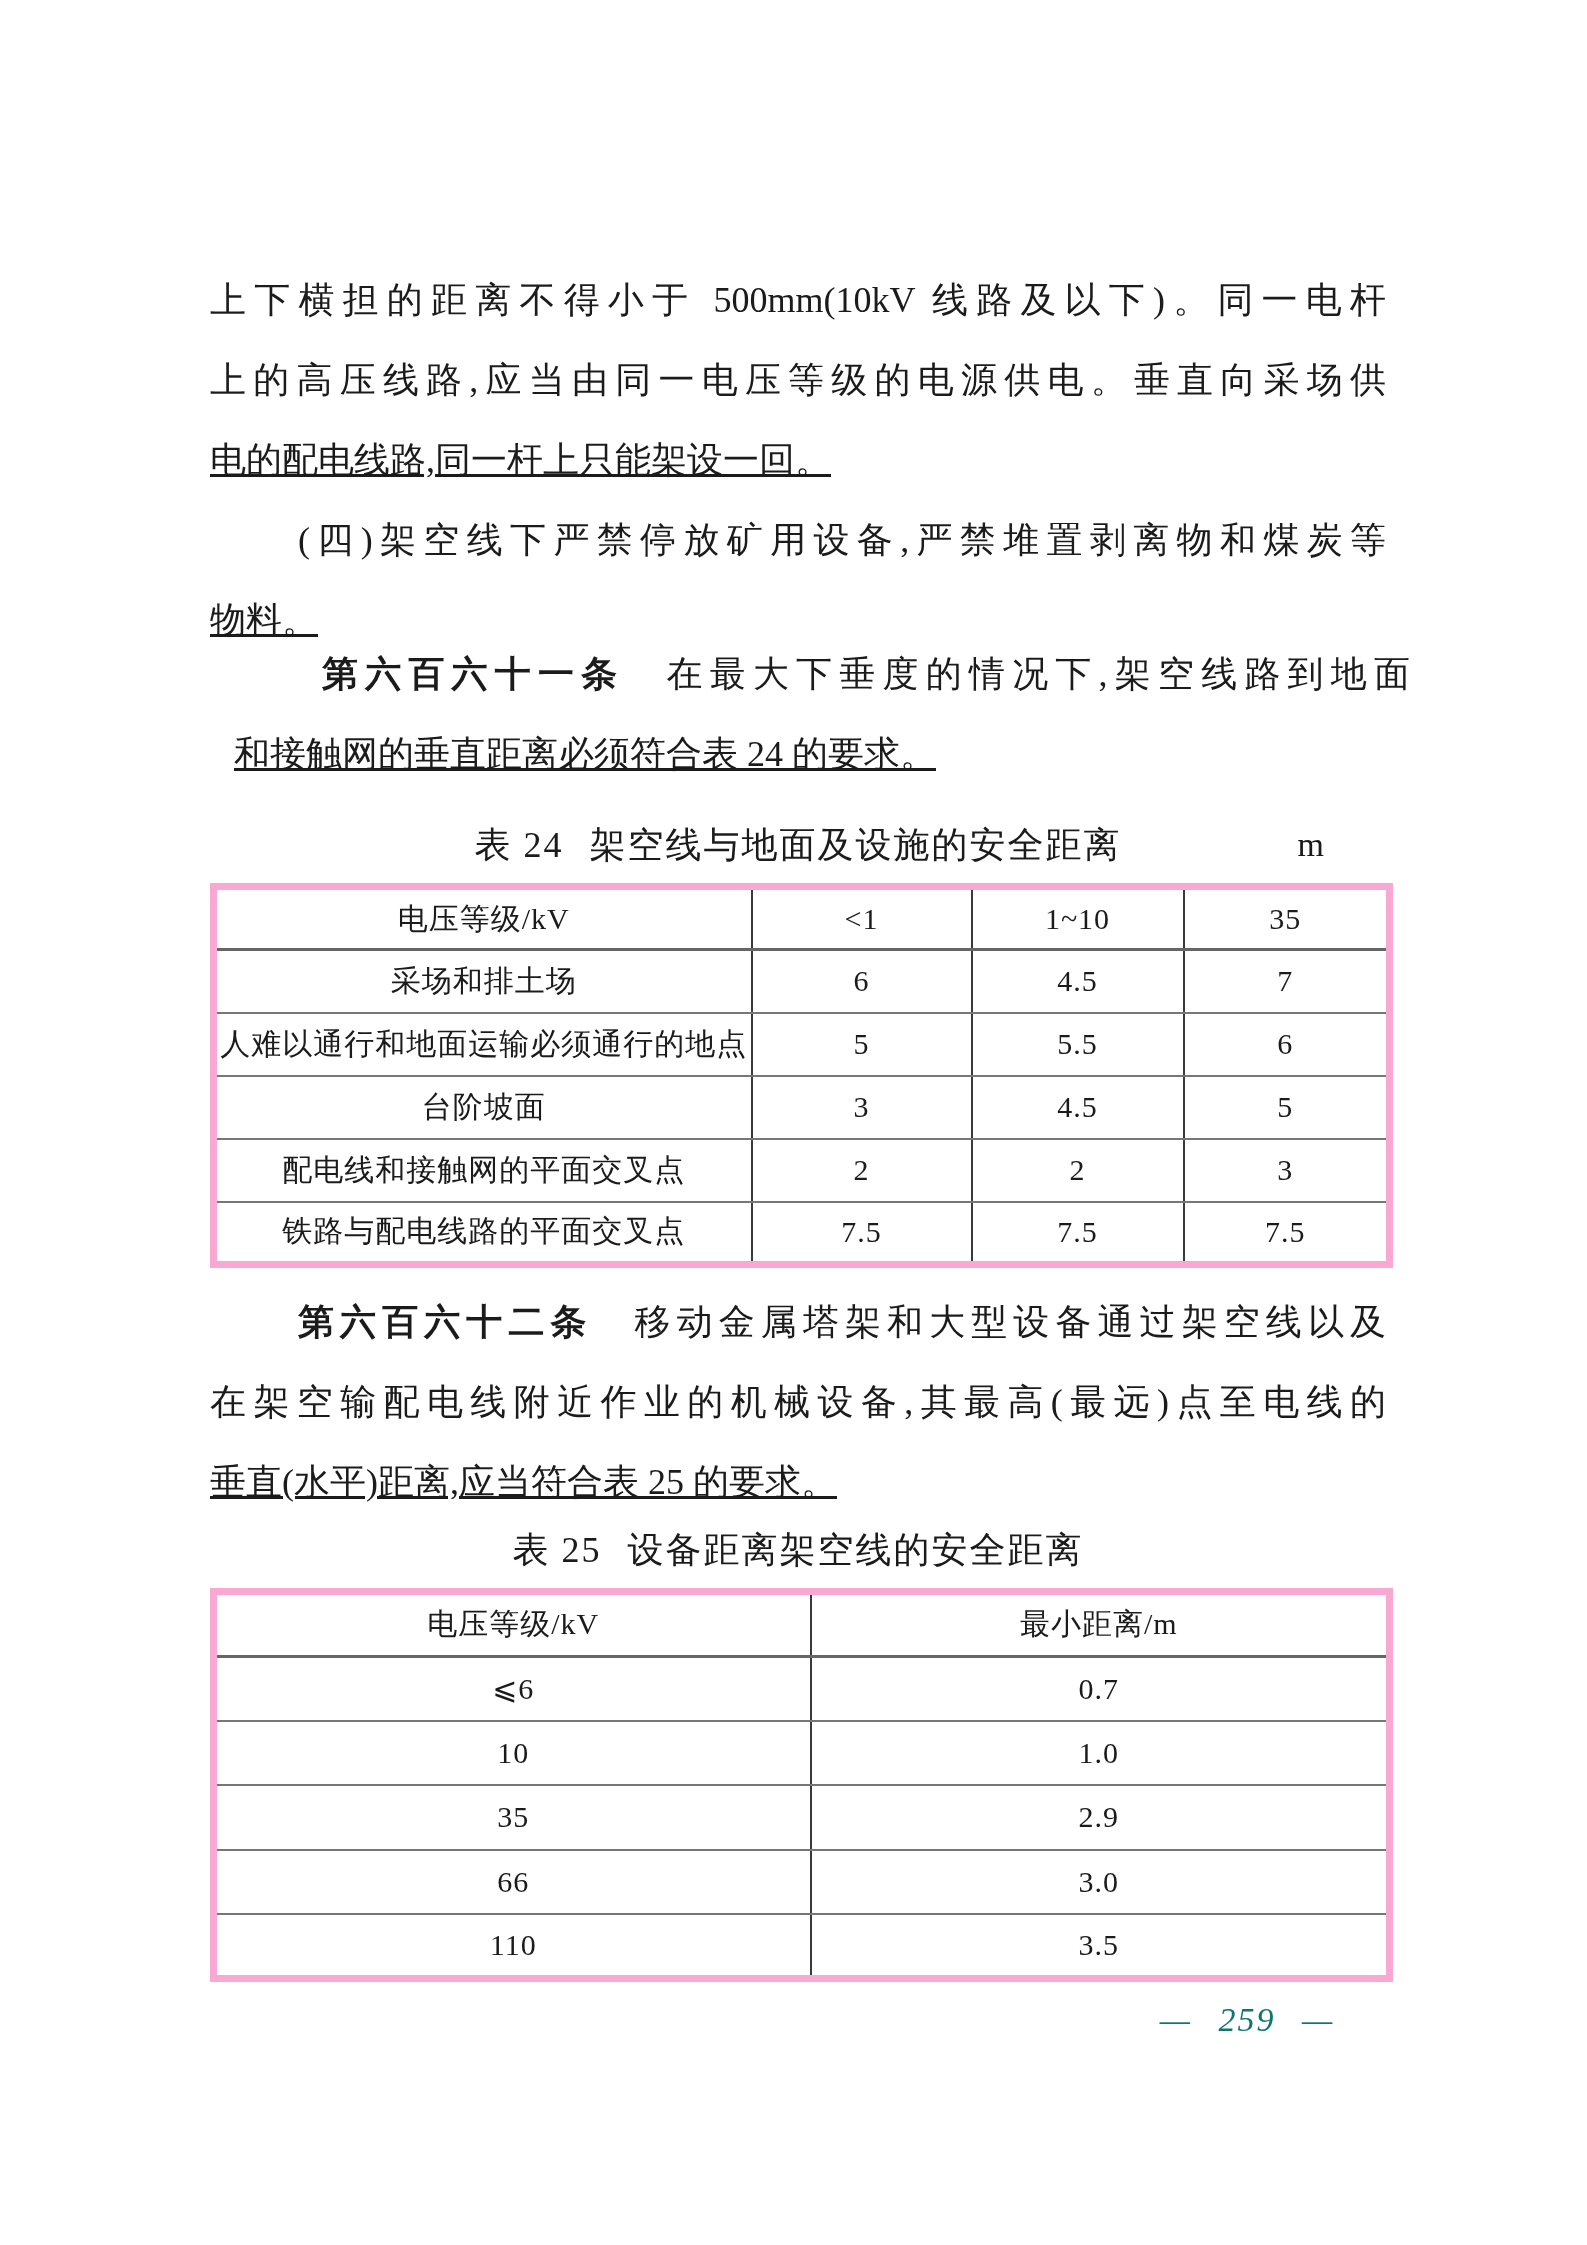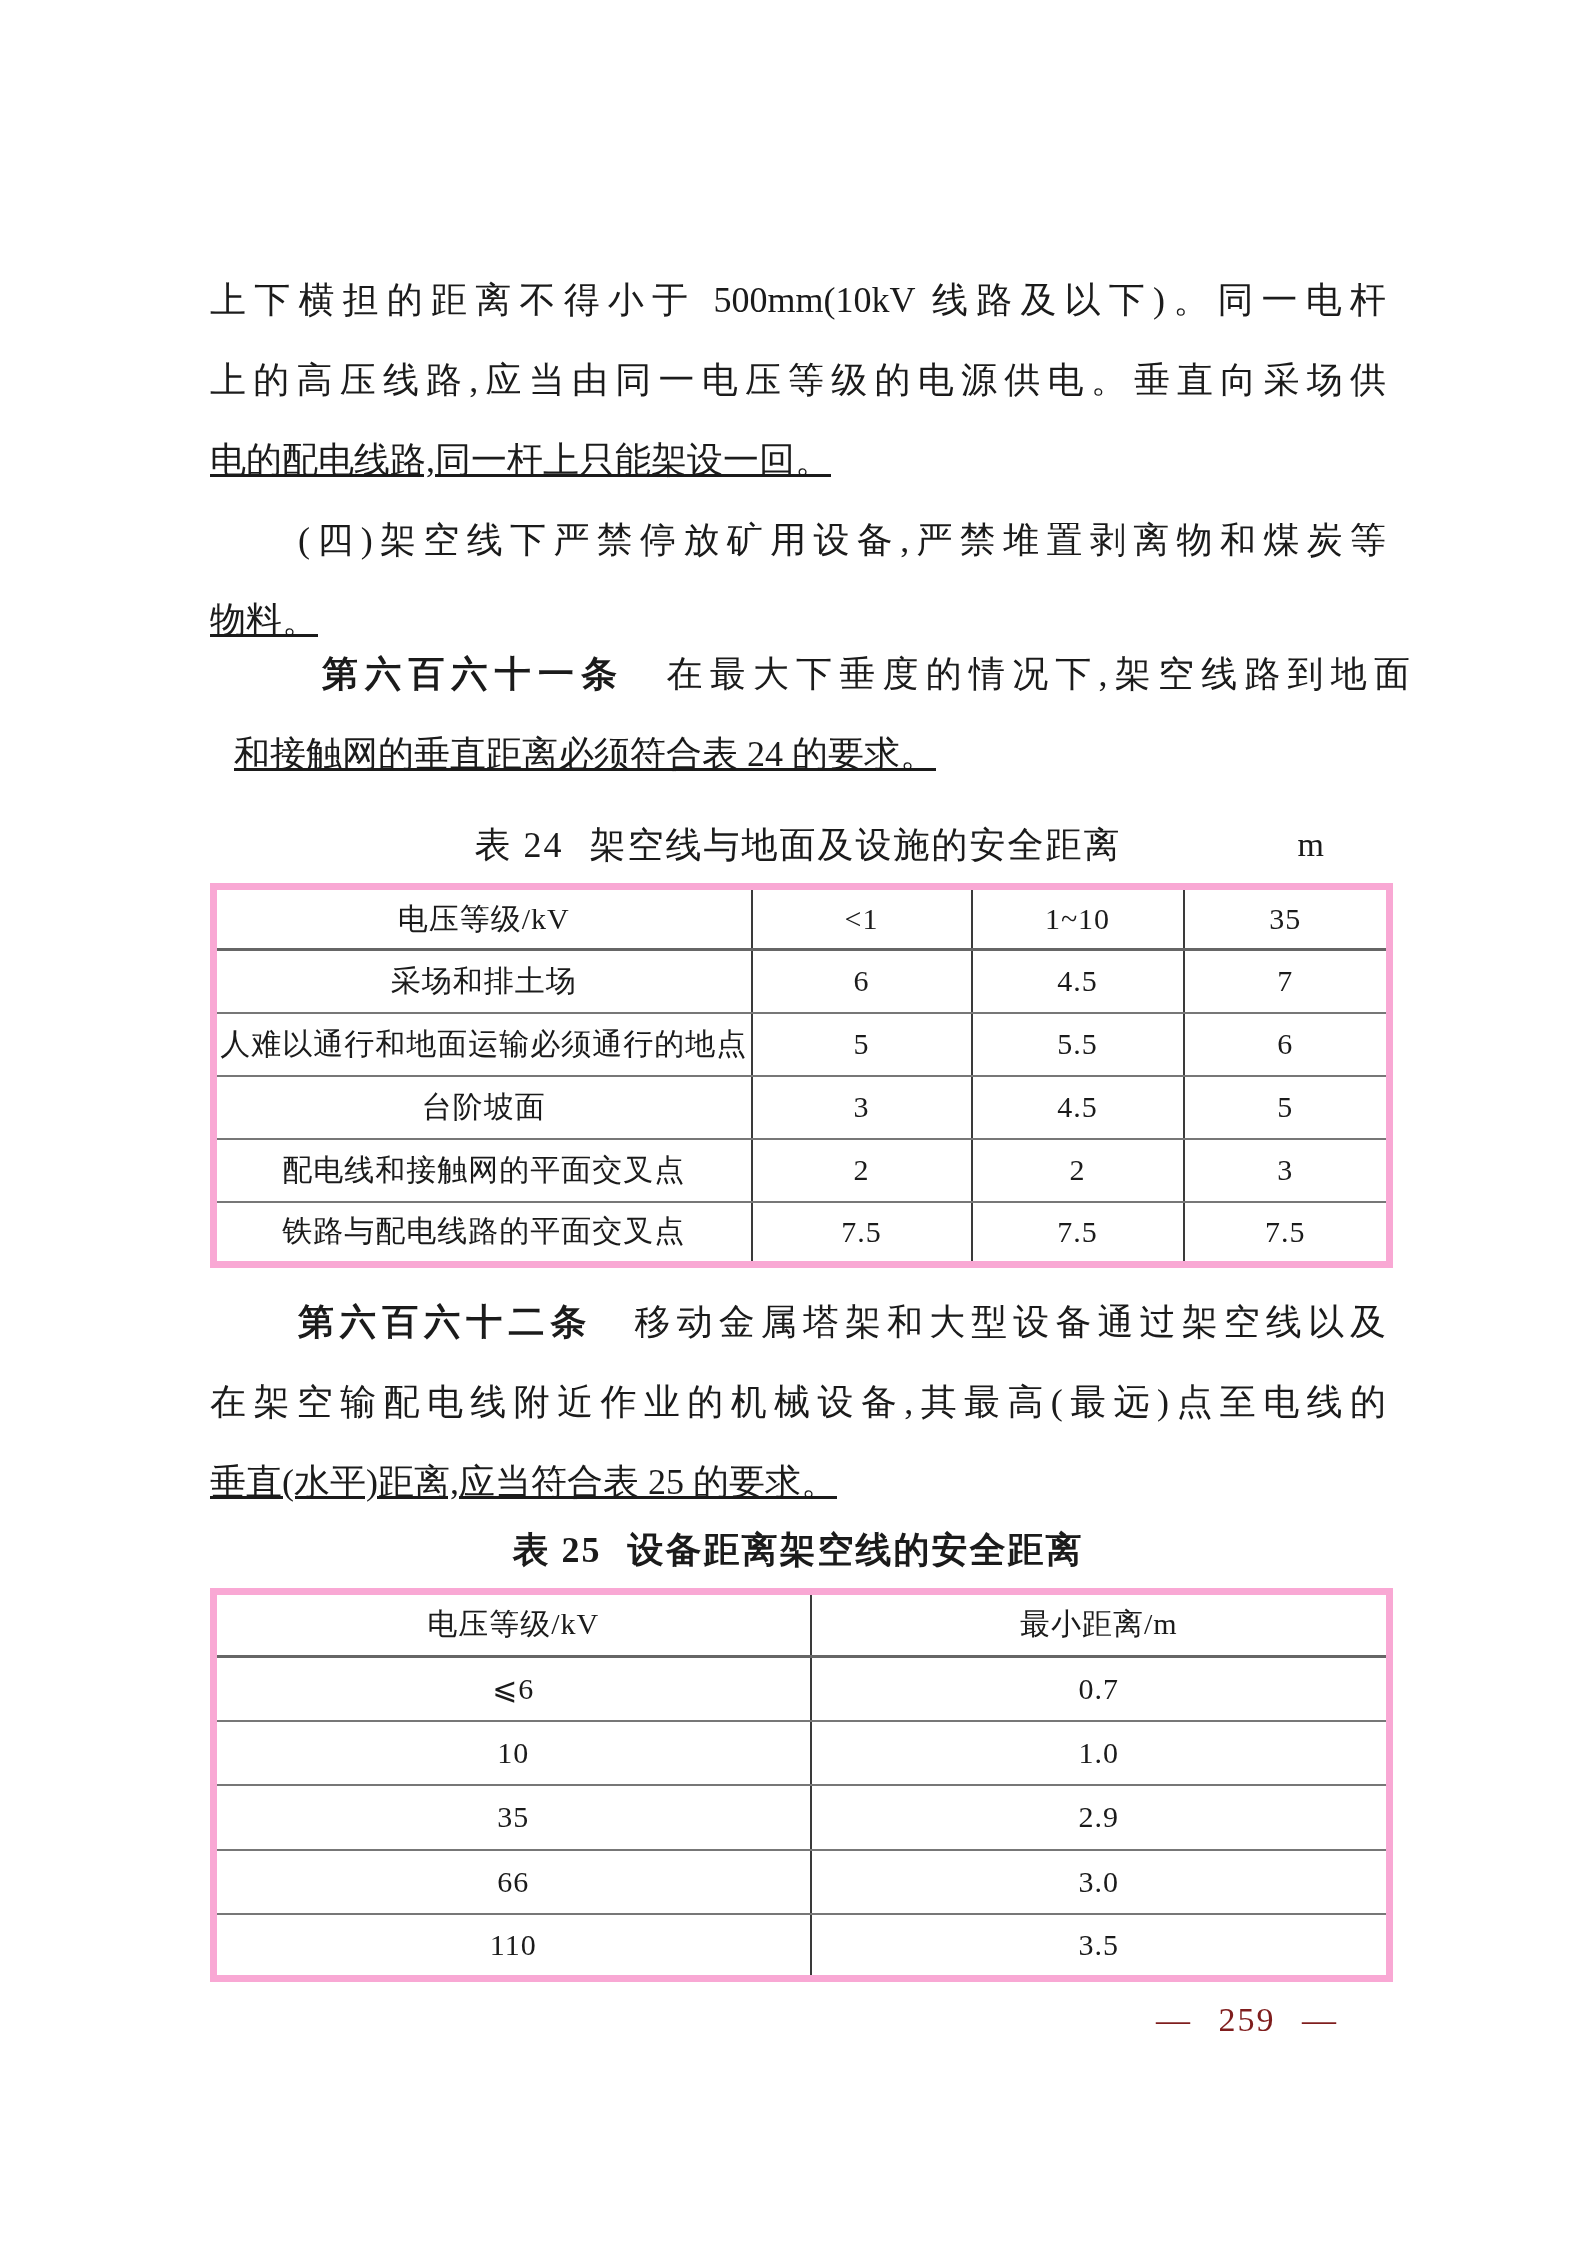--- a/index.html
+++ b/index.html
@@ -21,21 +21,21 @@
   #p2{top:500px;}
   #p3{top:634px;margin-left:24px;}
   #p4{top:1282px;}
 
   .tbl-title{
     position:absolute;left:210px;width:1176px;text-align:center;
     font-size:36px;line-height:70px;letter-spacing:2px;white-space:nowrap;
   }
   .tbl-title .tnum{margin-right:26px;}
   #t24-title{top:810px;}
-  #t25-title{top:1515px;font-weight:bold;}
+  #t25-title{top:1515px;}
   .tbl-unit{
     position:absolute;right:62px;top:0;font-size:34px;line-height:70px;letter-spacing:0;
   }
 
   table.dtable{
     position:absolute;left:210px;width:1176px;
     border-collapse:collapse;table-layout:fixed;
     border:7px solid #f9a8d4;
   }
   table.dtable td{
@@ -47,21 +47,21 @@
   }
   table.dtable tr.hdr td{border-bottom:3px solid #666;}
   #table24{top:883px;}
   #table24 tr{height:63px;}
   #table25{top:1588px;}
   #table25 tr{height:64.5px;}
 
   #pagenum{
     position:absolute;top:1998px;left:1097px;width:300px;height:44px;
     text-align:center;font-size:34px;line-height:44px;
-    letter-spacing:2px;word-spacing:16px;color:#7f1d1d;white-space:nowrap;
+    letter-spacing:2px;word-spacing:16px;color:#0f766e;white-space:nowrap;font-style:italic;
   }
 </style>
 </head>
 <body>
 
 <div class="para" id="p1">
   <div class="line jline">上下横担的距离不得小于 500mm(10kV 线路及以下)。同一电杆</div>
   <div class="line jline">上的高压线路,应当由同一电压等级的电源供电。垂直向采场供</div>
   <div class="line lline">电的配电线路,同一杆上只能架设一回。</div>
 </div>

